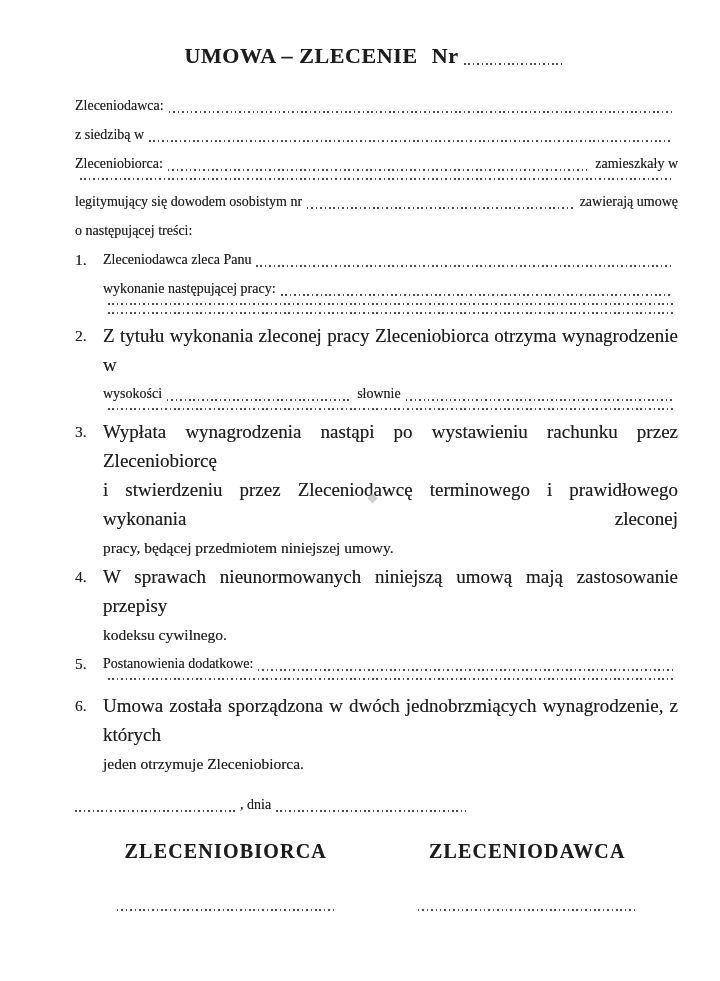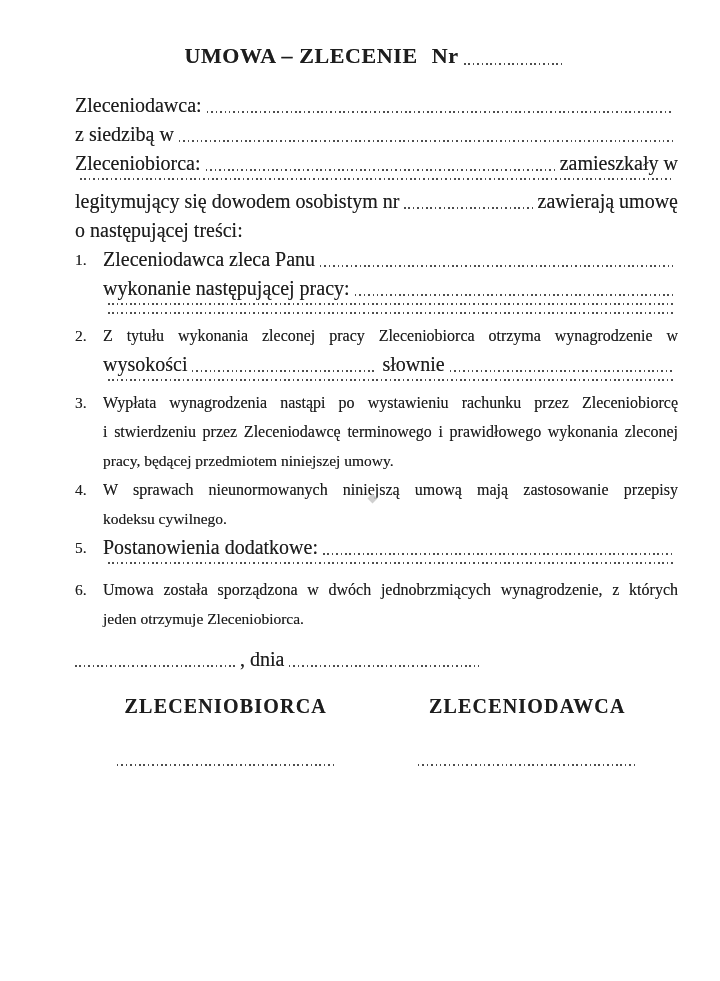--- a/index.html
+++ b/index.html
@@ -34,21 +34,21 @@
     font-weight: bold;
     letter-spacing: 0.6px;
     line-height: 28px;
     white-space: pre;
   }
   .doc-title .nr { margin-left: 14px; }
   
   .line {
     display: flex;
     align-items: stretch;
-    font-size: 20px;
+    font-size: 14px;
     line-height: 29px;
     white-space: pre;
   }
   .dots {
     background-image: repeating-linear-gradient(to right, #4d4d4d 0 1.5px, transparent 1.5px 4.4px);
     height: 2px;
     align-self: flex-end;
     margin: 0 5px 7px 5px;
   }
   .dotfill { flex: 1 1 auto; }
@@ -62,21 +62,21 @@
   
   .clause { display: flex; }
   .clause .num {
     flex: 0 0 28px;
     width: 28px;
     font-size: 15.5px;
     line-height: 29px;
   }
   .clause .cbody { flex: 1 1 auto; min-width: 0; }
   .jline {
-    font-size: 16px;
+    font-size: 19px;
     line-height: 29px;
     text-align: justify;
     text-align-last: justify;
     white-space: normal;
   }
   .pline {
     font-size: 15.5px;
     line-height: 29px;
     text-align: left;
     white-space: normal;

